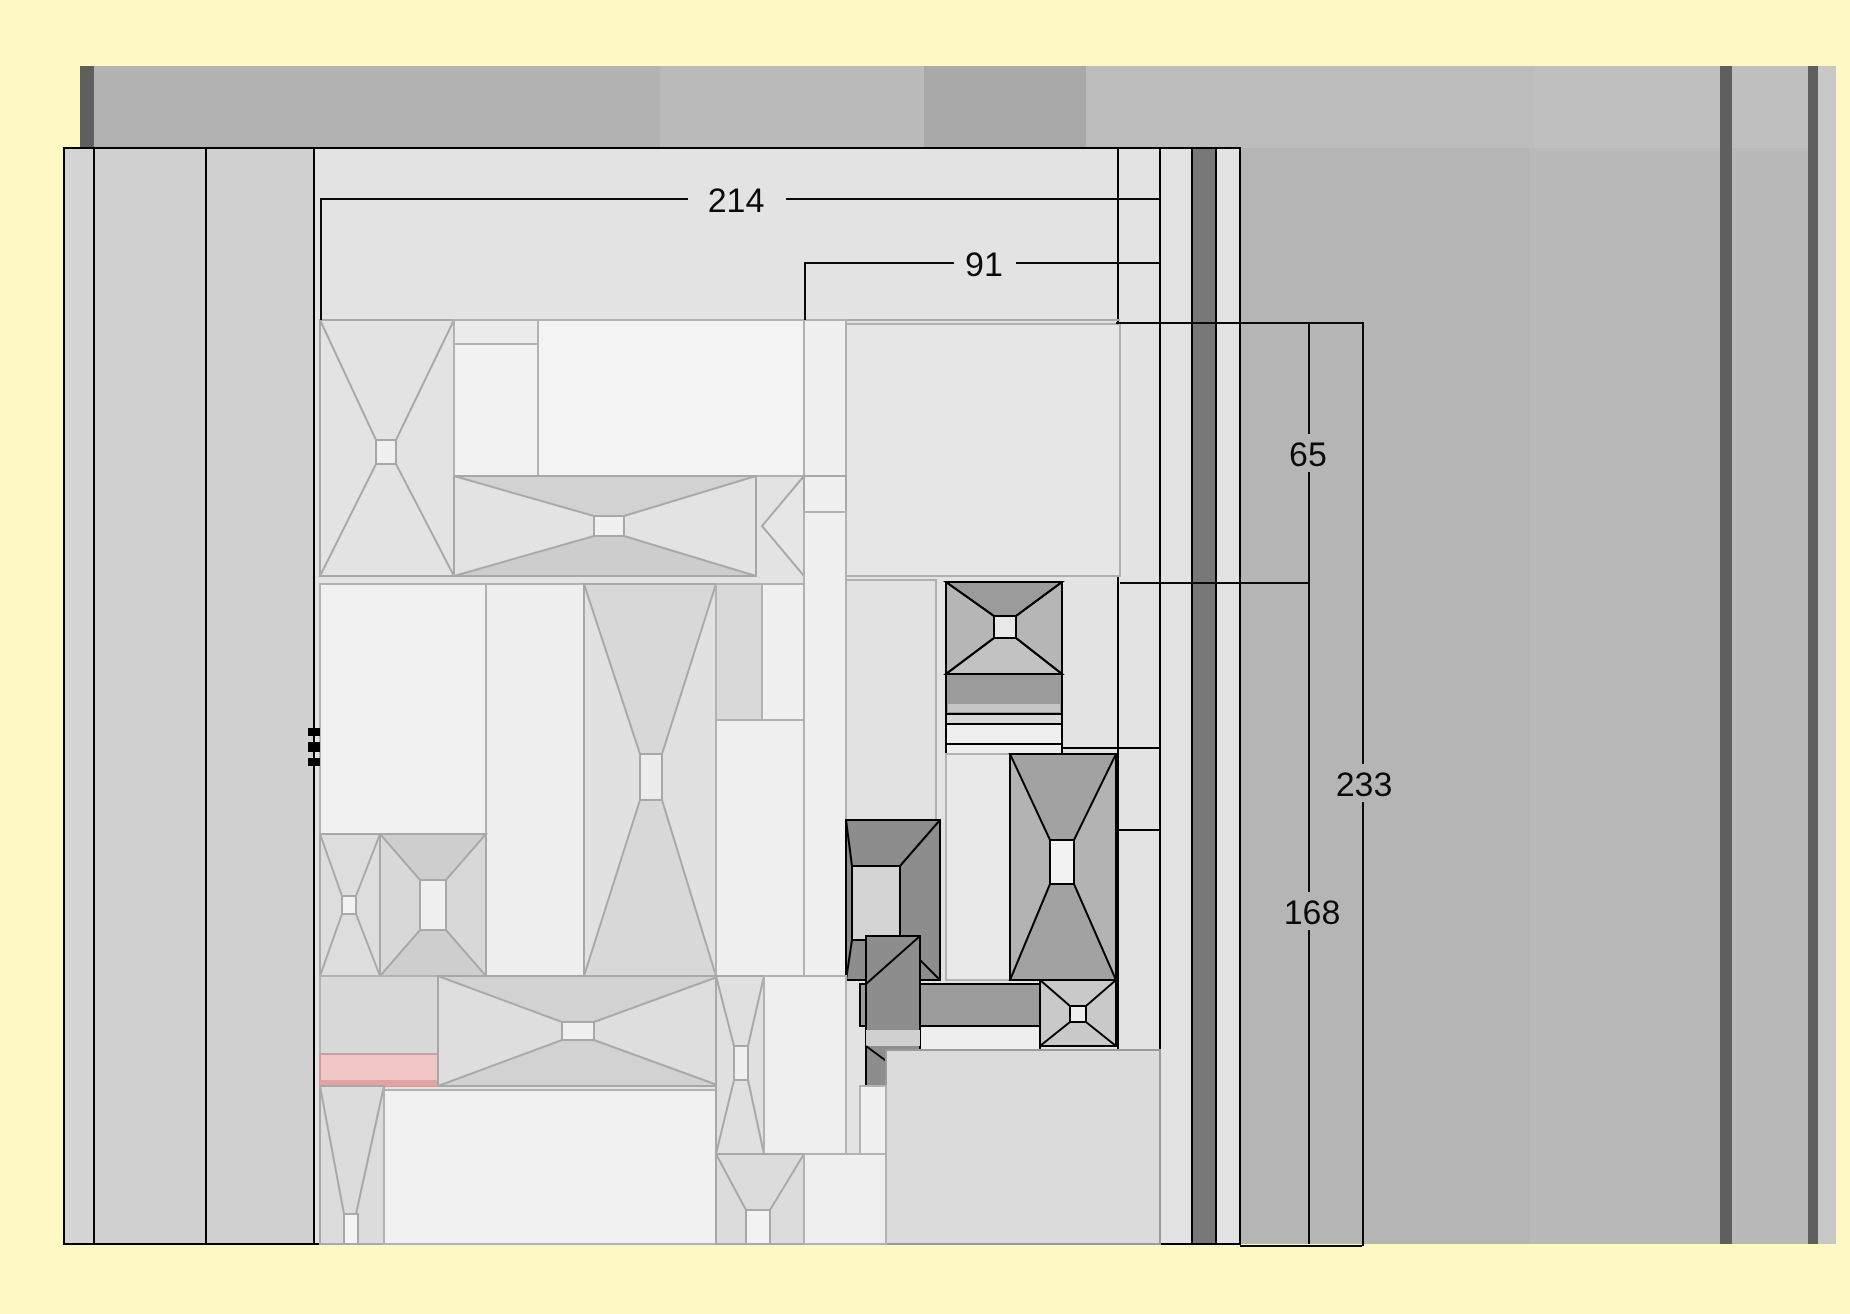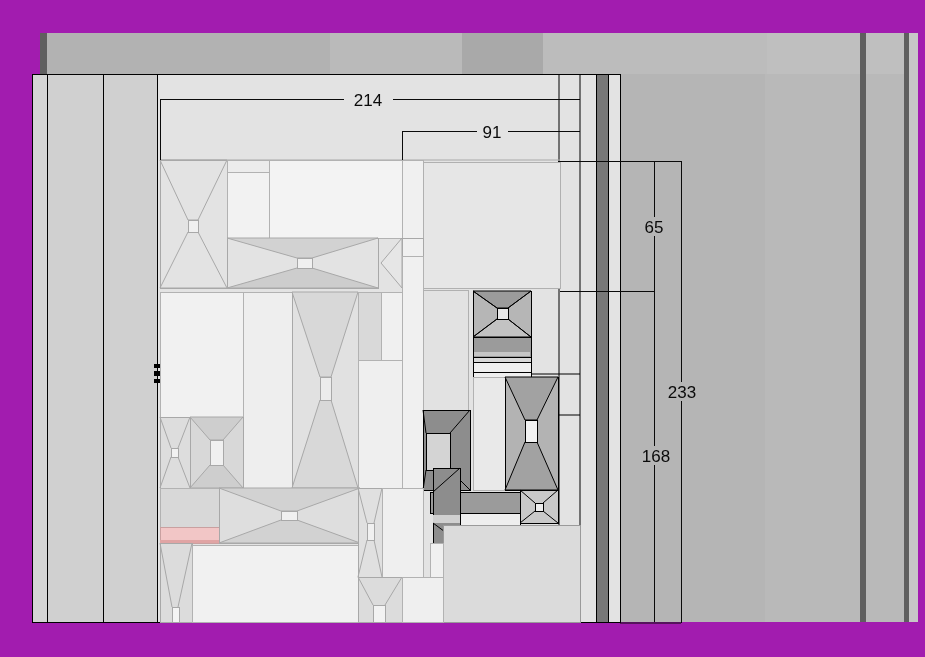--- a/index.html
+++ b/index.html
@@ -1,16 +1,16 @@
 <!DOCTYPE html>
 <html><head>
 <meta charset="utf-8">
 <style>
   html,body{margin:0;padding:0;background:#e7e7e7;}
-  .canvas{position:relative;width:925px;height:657px;background:#a21caf;overflow:hidden;
+  .canvas{position:relative;width:925px;height:657px;background:#fef9c3;overflow:hidden;
           font-family:"Liberation Sans", sans-serif;}
   svg{position:absolute;left:0;top:0;}
   svg *{shape-rendering:crispEdges;}
   svg line, svg polygon, svg polyline{shape-rendering:auto;}
   .dimtxt{font-family:"Liberation Sans", sans-serif;font-size:17px;fill:#0a0a0a;}
   
   .ge{stroke:#a8a8a8;stroke-width:1;fill:none;}          
   .ke{stroke:#000;stroke-width:1;fill:none;}             
   .dk{stroke:#0a0a0a;stroke-width:1;}                    
 </style>

